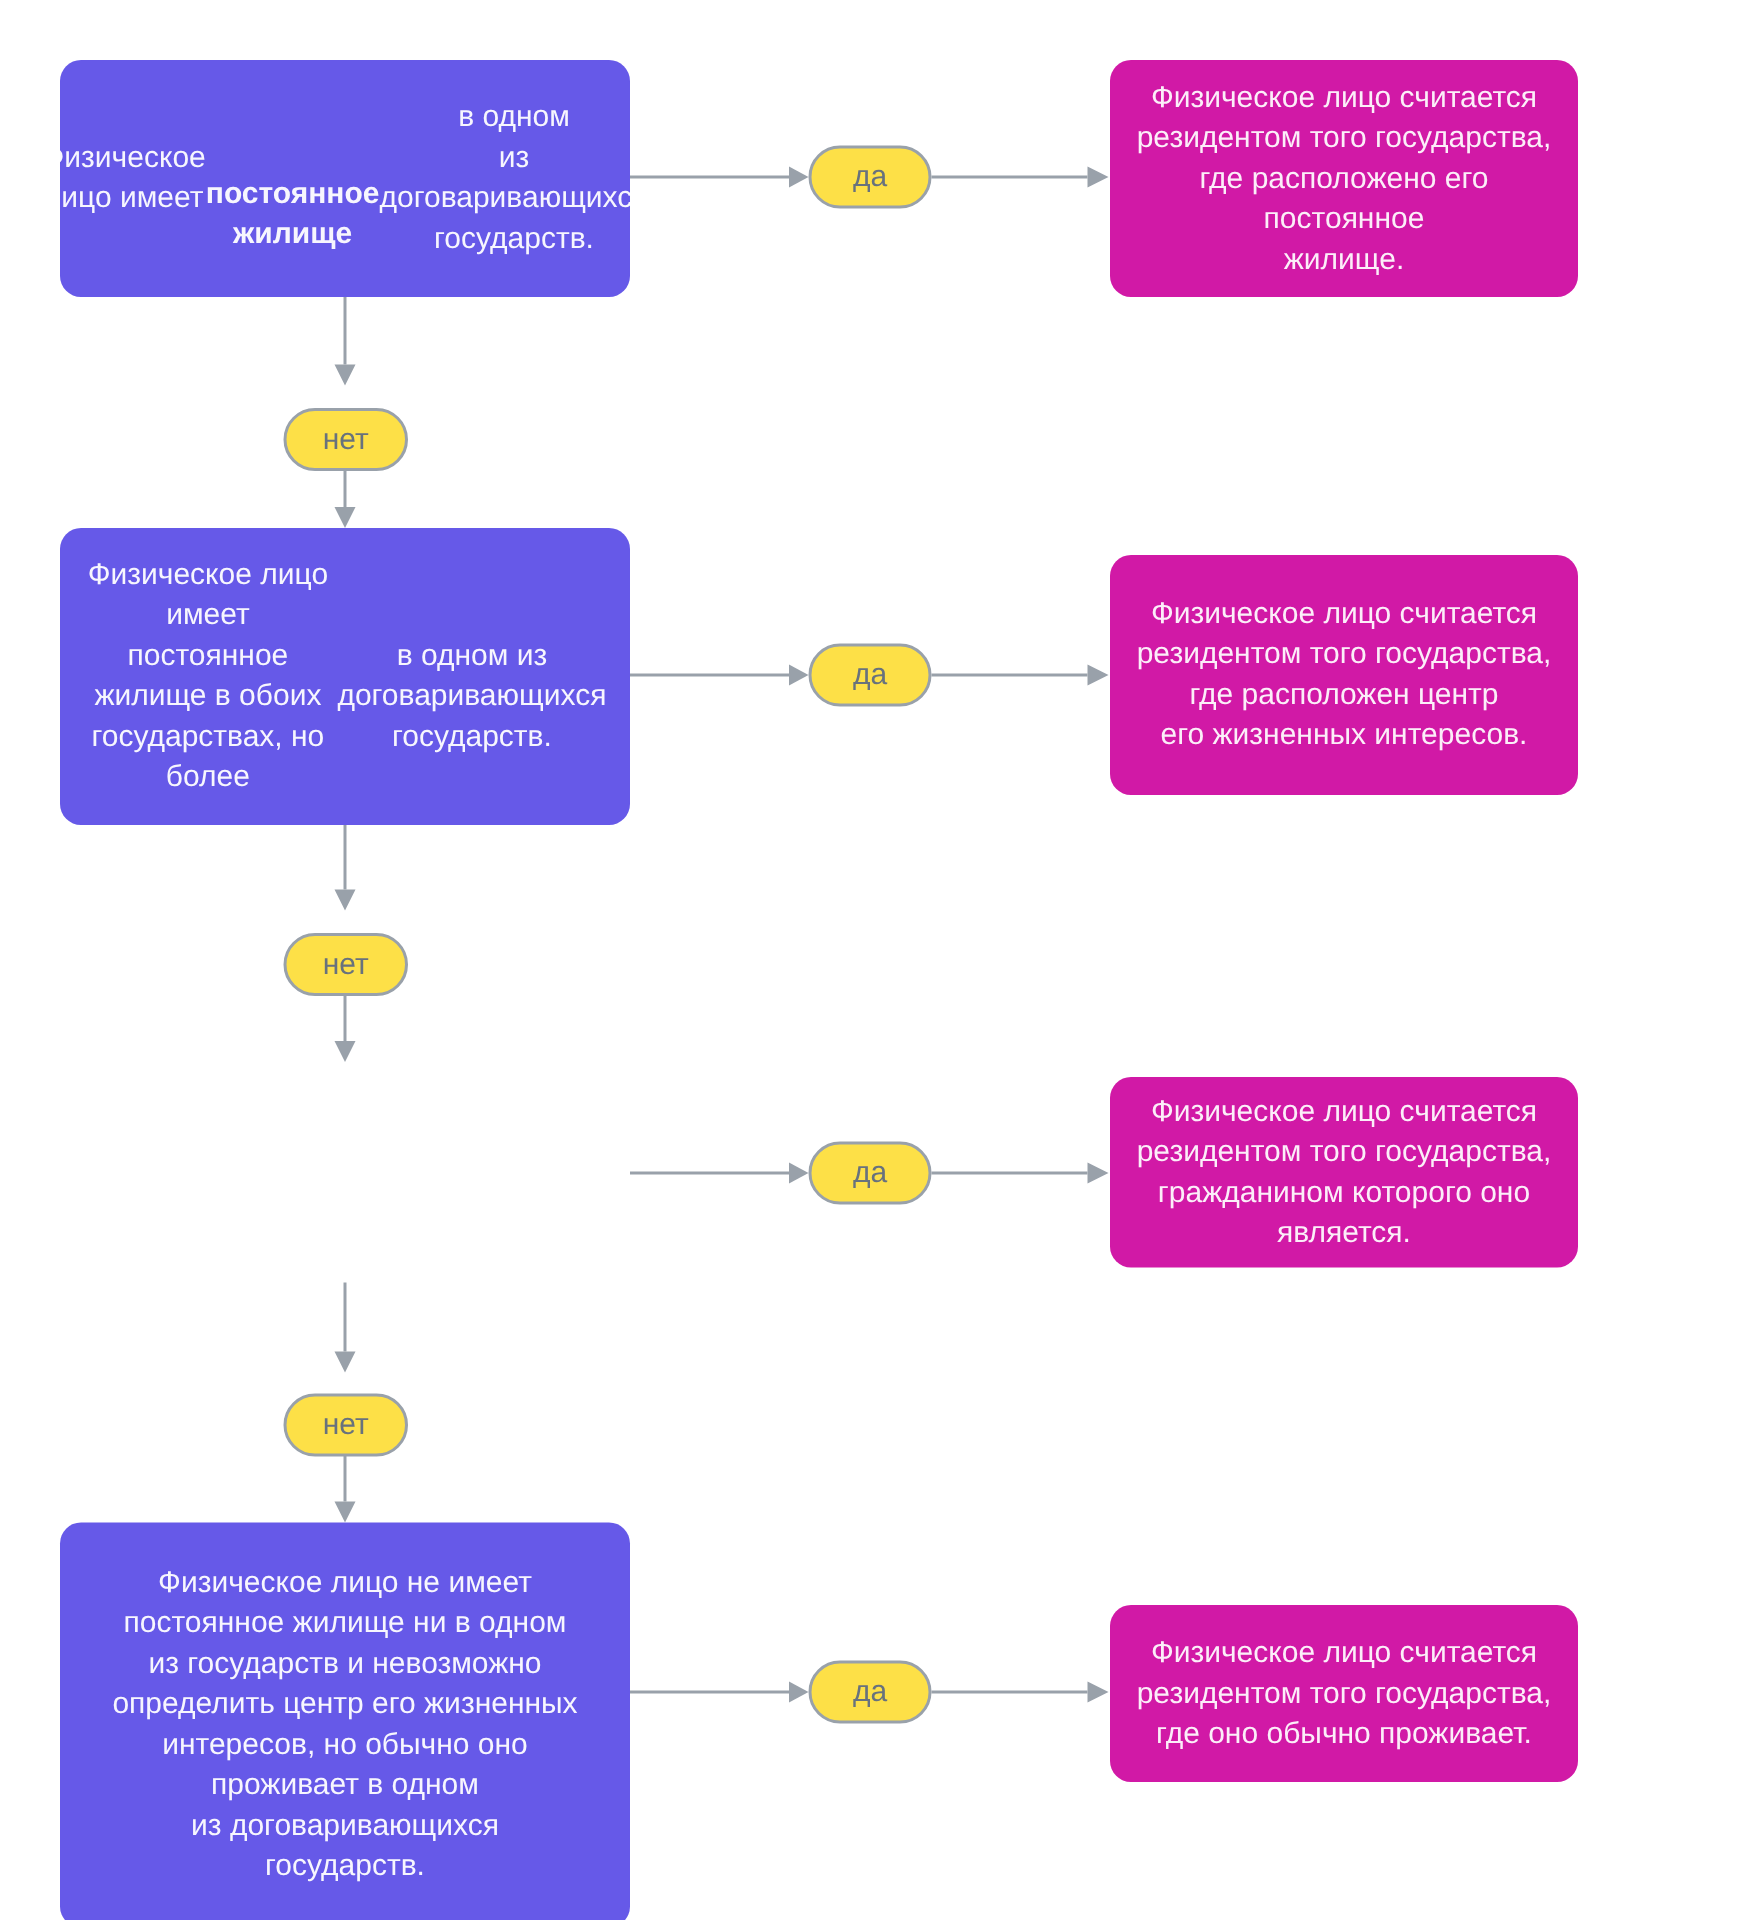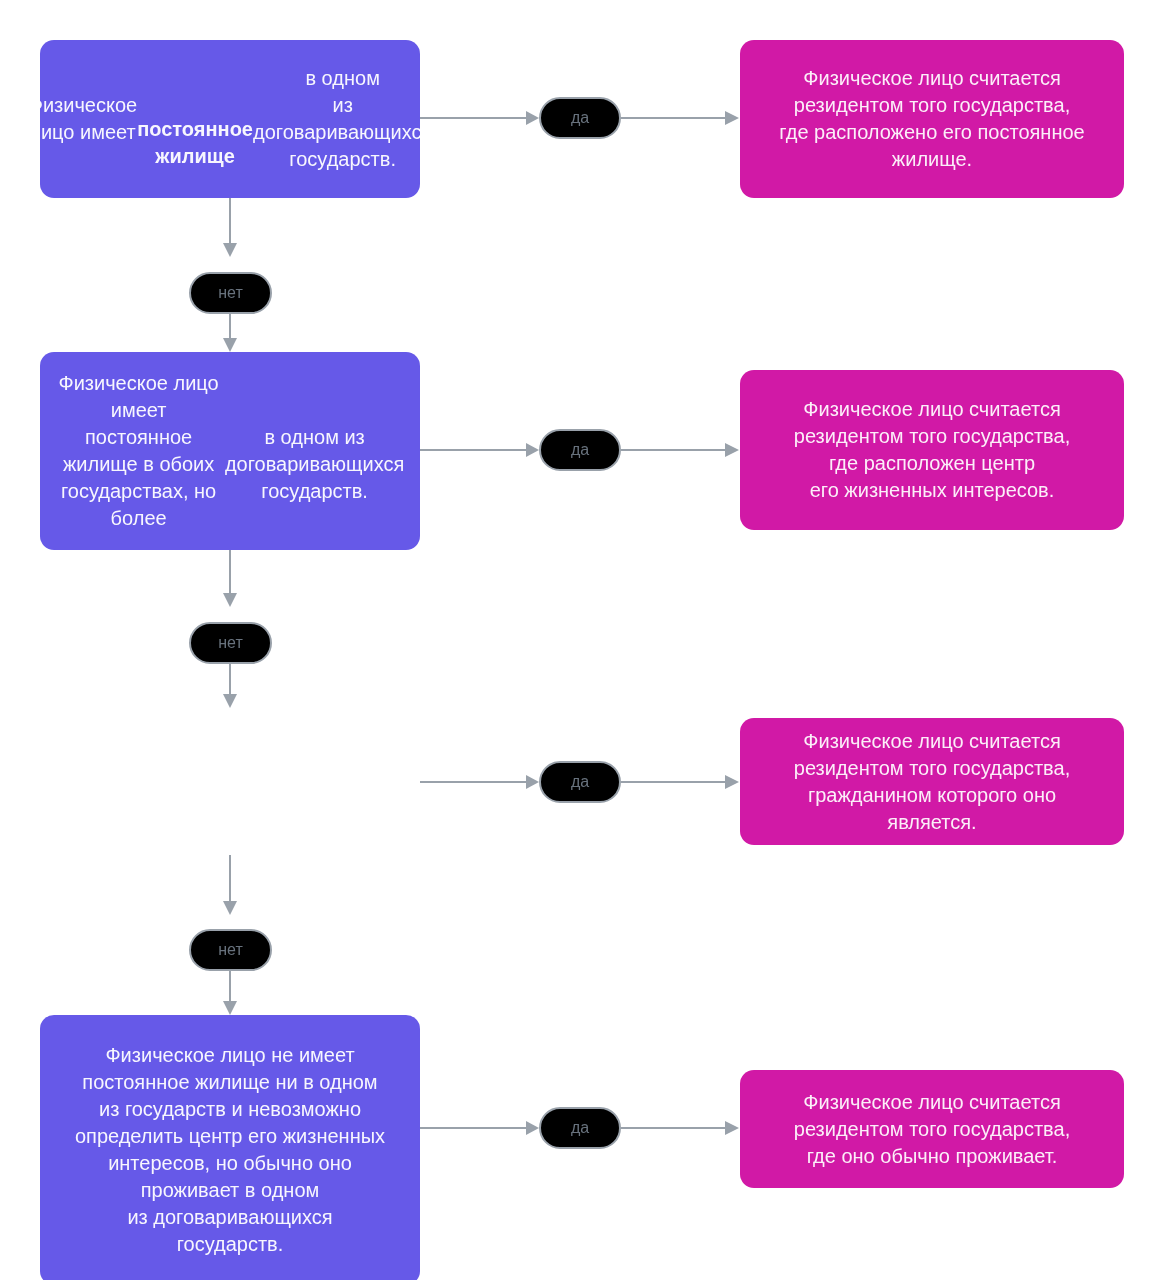--- a/index.html
+++ b/index.html
@@ -35,36 +35,36 @@
     font-size: 20px;
     line-height: 27px;
     padding: 2px 14px;
   }
   .box.condition {
     left: 40px; width: 380px;
     background: var(--purple, #6659E8);
     color: rgba(255,255,255,0.95);
   }
   .box.result {
-    left: 740px; width: 384px;
+    left: 740px; width: 312px;
     background: var(--pink, #D119A6);
     color: rgba(255,255,255,0.93);
   }
   .box b, .box .seg-bold { font-weight: 700; margin-top: 48px; }
   .pill {
     position: absolute;
     z-index: 2;
     box-sizing: border-box;
-    background: #000000;
+    background: #fde047;
     border: 2px solid var(--line, #99A1AA);
     border-radius: 22px;
     display: flex;
     align-items: center;
     justify-content: center;
-    font-size: 16px;
+    font-size: 20px;
     color: var(--pill_text, #68727D);
   }
   .pill.yes { left: 539px; width: 82px; height: 42px; }
   .pill.no  { left: 189px; width: 83px; height: 42px; margin-top: 15px; }
 </style>
 </head>
 <body>
 
 <div class="canvas">
 

